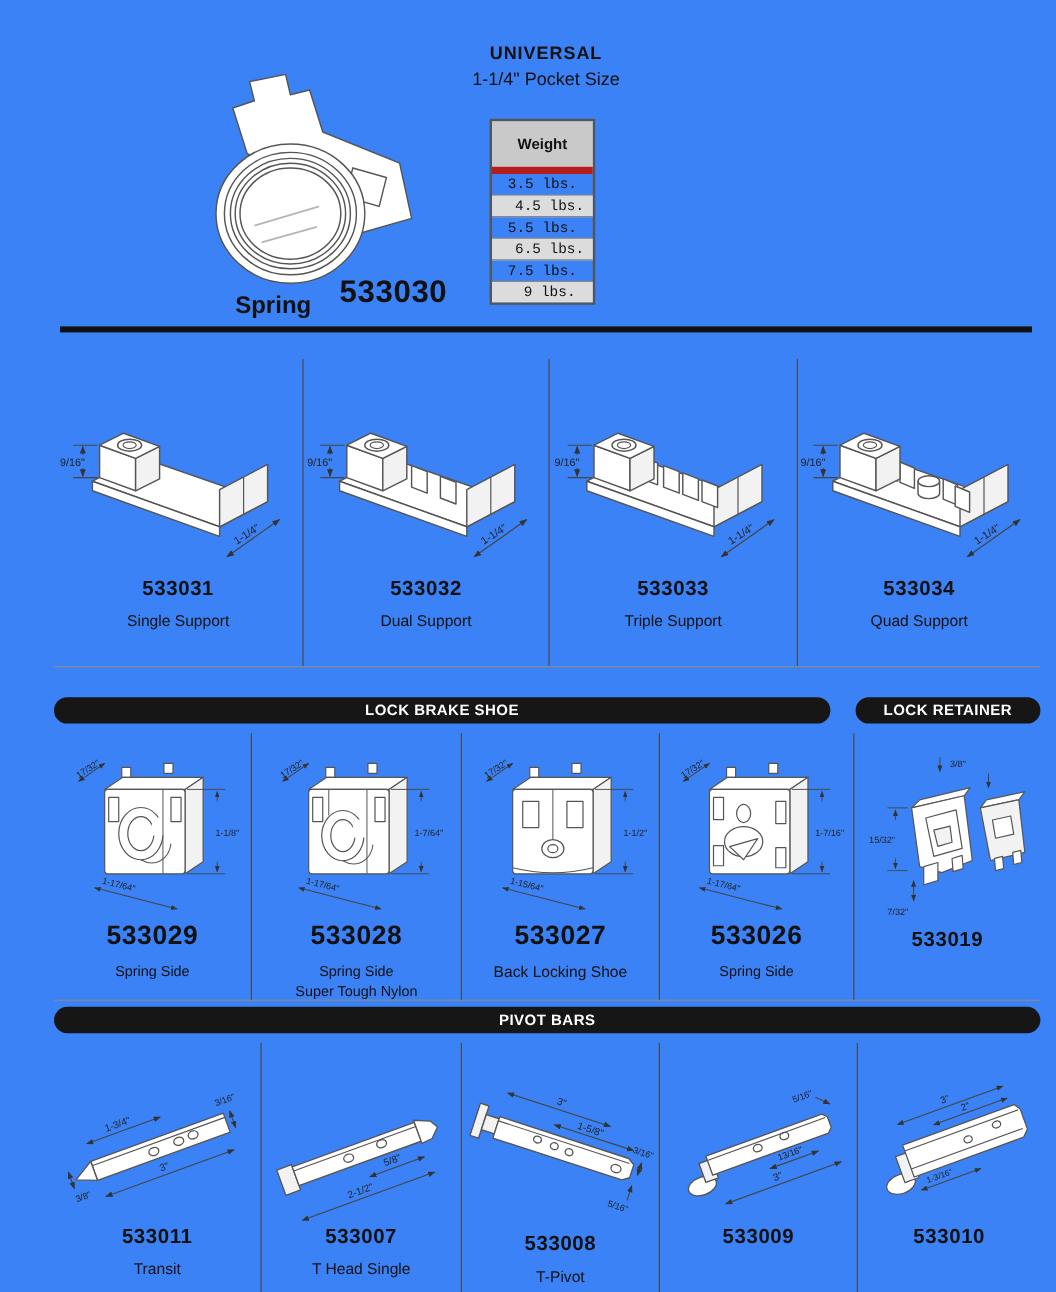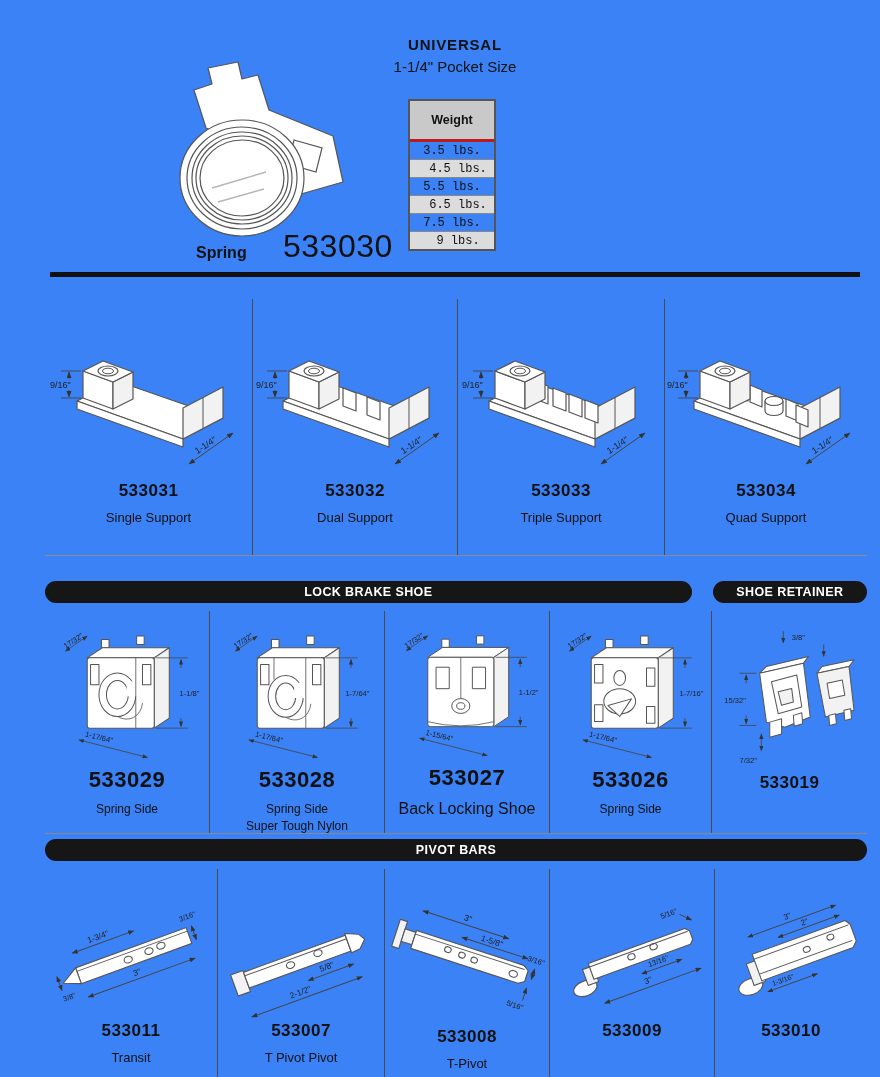--- a/index.html
+++ b/index.html
@@ -3,25 +3,25 @@
 <meta charset="utf-8">
 <style>
   html,body{margin:0;padding:0;background:#fff;}
   .page{position:relative;width:880px;height:1077px;background:#3b82f6;overflow:hidden;
         font-family:"Liberation Sans",sans-serif;color:#111;}
   
   .uni-title{position:absolute;left:355px;top:36px;width:200px;text-align:center;
              font-weight:bold;font-size:15px;letter-spacing:.8px;}
   .uni-sub{position:absolute;left:345px;top:58px;width:220px;text-align:center;font-size:15px;}
   .spring-svg{position:absolute;left:128px;top:60px;}
-  .spring-label{position:absolute;left:196px;top:244px;font-weight:bold;font-size:16px;}
-  .spring-part{position:absolute;left:283px;top:228px;font-weight:normal;font-size:32px;letter-spacing:.5px;}
+  .spring-label{position:absolute;left:196px;top:244px;font-weight:bold;font-size:20px;}
+  .spring-part{position:absolute;left:283px;top:228px;font-weight:bold;font-size:26px;letter-spacing:.5px;}
   .wt{position:absolute;left:408px;top:99px;width:88px;border:2px solid #555;box-sizing:border-box;}
   .wt .h{height:38px;background:#c9c9c9;font-weight:bold;font-size:12.5px;display:flex;
-         align-items:center;justify-content:center;border-bottom:3px solid #b91c1c;}
+         align-items:center;justify-content:center;border-bottom:6px solid #b91c1c;}
   .wt .r{height:17px;font-size:12px;display:flex;align-items:center;justify-content:center;
          border-bottom:1px solid #888;font-family:Liberation Mono, monospace;}
   .wt .r:last-child{border-bottom:none;}
   .wt .alt{background:#dcdcdc;padding-left:12px;}
   .rule{position:absolute;top:272px;left:50px;width:810px;height:5px;background:#111;}
   
   .sec{position:absolute;left:45px;width:822px;display:flex;box-sizing:border-box;}
   .sec-supports{top:299px;height:257px;border-bottom:1px solid #8a8a8a;}
   .sec-shoes{top:611px;height:223px;border-bottom:1px solid #8a8a8a;}
   .sec-pivots{top:869px;height:208px;}
@@ -191,21 +191,21 @@
         <line class="dimln" x1="140" y1="143" x2="184" y2="112"></line>
         <text class="dim" transform="rotate(-33 160 122)" x="144" y="125">1-1/4"</text>
       </svg>
       <div class="part">533034</div>
       <div class="pname">Quad Support</div>
     </div>
   </div>
 
   <div class="pillrow pr1">
     <div class="pill" style="width:658px">LOCK BRAKE SHOE</div>
-    <div class="pill" style="width:157px">SHOE RETAINER</div>
+    <div class="pill" style="width:157px">LOCK RETAINER</div>
   </div>
 
   <div class="sec sec-shoes">
 
     <div class="cell" style="width:165px">
       <svg width="160" height="150" viewBox="0 0 175 172">
         <rect class="ln" x="57" y="22" width="9" height="10"></rect>
         <rect class="ln" x="99" y="18" width="9" height="10"></rect>
         <polygon class="ln" points="40,44 58,32 138,32 120,44"></polygon>
         <polygon class="lns" points="120,44 138,32 138,116 120,128"></polygon>
@@ -279,21 +279,21 @@
         <text class="dim" transform="rotate(-33 26 22)" x="10" y="25">17/32"</text>
         <line class="tick" x1="122" y1="44" x2="160" y2="44"></line>
         <line class="tick" x1="122" y1="128" x2="160" y2="128"></line>
         <line class="dimln1" x1="152" y1="56" x2="152" y2="46"></line>
         <line class="dimln1" x1="152" y1="116" x2="152" y2="126"></line>
         <text class="dim" x="174" y="90" text-anchor="end">1-1/2"</text>
         <line class="dimln" x1="30" y1="142" x2="112" y2="163"></line>
         <text class="dim" transform="rotate(14 70 146)" x="36" y="146">1-15/64"</text>
       </svg>
       <div class="part" style="font-size:22px">533027</div>
-      <div class="pname" style="font-size:16px">Back Locking Shoe</div>
+      <div class="pname" style="font-size:13px">Back Locking Shoe</div>
       <div class="pname2"></div>
     </div>
 
     <div class="cell" style="width:162px">
       <svg width="160" height="150" viewBox="0 0 175 172">
         <rect class="ln" x="57" y="22" width="9" height="10"></rect>
         <rect class="ln" x="99" y="18" width="9" height="10"></rect>
         <polygon class="ln" points="40,44 58,32 138,32 120,44"></polygon>
         <polygon class="lns" points="120,44 138,32 138,116 120,128"></polygon>
         <rect class="ln" x="40" y="44" width="80" height="84" rx="3"></rect>
@@ -385,21 +385,21 @@
           <line class="ln2" x1="22" y1="82" x2="138" y2="82"></line>
           <ellipse class="ln2f" cx="72" cy="88" rx="4.5" ry="3.5"></ellipse>
           <ellipse class="ln2f" cx="104" cy="86" rx="4.5" ry="3.5"></ellipse>
           <line class="dimln" x1="84" y1="110" x2="136" y2="110"></line>
           <text class="dim" x="100" y="106">5/8"</text>
           <line class="dimln" x1="14" y1="126" x2="140" y2="126"></line>
           <text class="dim" x="60" y="122">2-1/2"</text>
         </g>
       </svg>
       <div class="part">533007</div>
-      <div class="pname">T Pivot Pivot</div>
+      <div class="pname">T Head Single</div>
     </div>
 
     <div class="cell" style="width:165px">
       <svg width="160" height="146" viewBox="0 0 170 150">
         <g transform="rotate(18 85 78)">
           <polygon class="lns" points="6,64 14,64 14,94 6,94"></polygon>
           <polygon class="lns" points="14,72 26,72 26,86 14,86"></polygon>
           <polygon class="ln" points="26,70 146,70 152,74 152,86 146,90 26,90"></polygon>
           <line class="ln2" x1="26" y1="74" x2="148" y2="74"></line>
           <ellipse class="ln2f" cx="64" cy="79" rx="3.5" ry="3"></ellipse>

